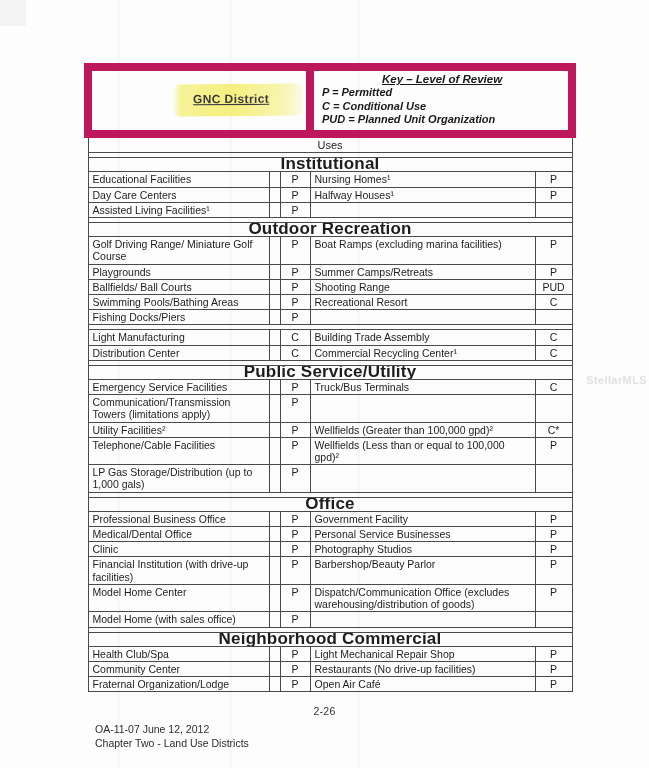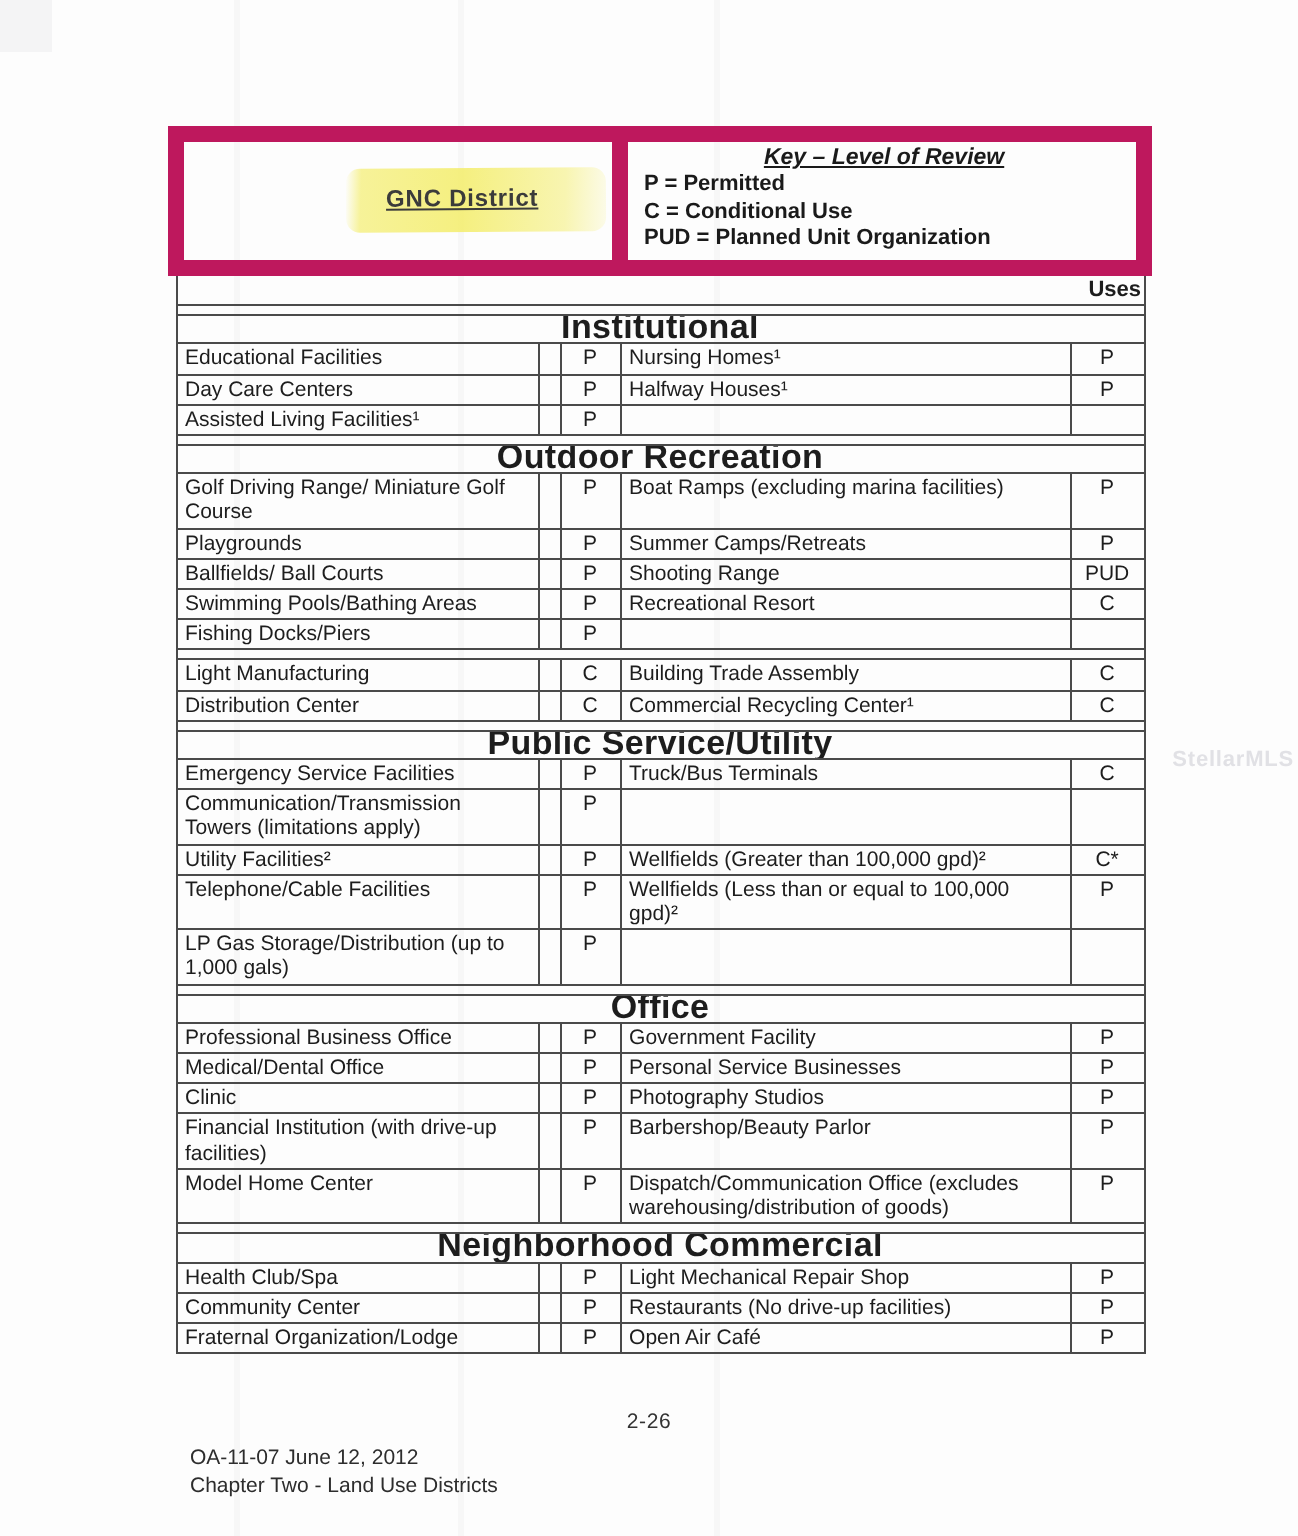--- a/index.html
+++ b/index.html
@@ -25,29 +25,29 @@
     vertical-align:top;
     overflow:hidden;
   }
   td.val{text-align:center;padding:1px 1px;}
   td.spacer1{padding:0;}
   tr.spacer-row td{height:4px;padding:0;}
   td.section-header{
     text-align:center;font-weight:bold;font-size:17px;
     padding:0 0 1px 0;letter-spacing:0.2px;
   }
-  td.uses-cell{text-align:right;font-weight:bold;font-size:11px;padding:1px;}
+  td.uses-cell{text-align:center;font-weight:normal;font-size:11px;padding:1px;}
   tr.district-header-row td{border:8px solid #be185d;height:55px;}
   td.district-cell{text-align:right;vertical-align:middle;}
   td.key-cell{padding:2px 6px 2px 8px;vertical-align:top;}
   .key-title{
     text-align:center;font-weight:bold;font-style:italic;
     text-decoration:underline;font-size:11.5px;margin-bottom:1px;color:#1a1a1a;
   }
-  .key-line{font-weight:bold;font-size:11px;line-height:13.6px;color:#1a1a1a;}
+  .key-line{font-weight:bold;font-size:11px;line-height:13.6px;color:#1a1a1a;font-style:italic;}
   .district-title{
     display:inline-block;position:relative;
     font-weight:bold;font-size:12px;letter-spacing:0.4px;
     text-decoration:underline;color:#3b3b3b;
     padding:9px 34px 11px 20px;border-radius:7px;
     transform:rotate(-0.4deg);
   }
   .watermark{
     position:absolute;right:2px;top:374px;
     font-size:11px;font-weight:bold;color:#e1e1e5;letter-spacing:0.4px;
@@ -257,20 +257,27 @@
           <td class="label2">Barbershop/Beauty Parlor</td>
           <td class="val">P</td>
         </tr>
         <tr>
           <td class="label1">Model Home Center</td>
           <td class="spacer1"></td>
           <td class="val">P</td>
           <td class="label2">Dispatch/Communication Office (excludes warehousing/distribution of goods)</td>
           <td class="val">P</td>
         </tr>
+        <tr>
+          <td class="label1">Model Home (with sales office)</td>
+          <td class="spacer1"></td>
+          <td class="val">P</td>
+          <td class="label2"></td>
+          <td class="val"></td>
+        </tr>
         <tr class="spacer-row">
           <td colspan="5"></td>
         </tr>
         <tr>
           <td class="section-header" colspan="5">Neighborhood Commercial</td>
         </tr>
         <tr>
           <td class="label1">Health Club/Spa</td>
           <td class="spacer1"></td>
           <td class="val">P</td>

